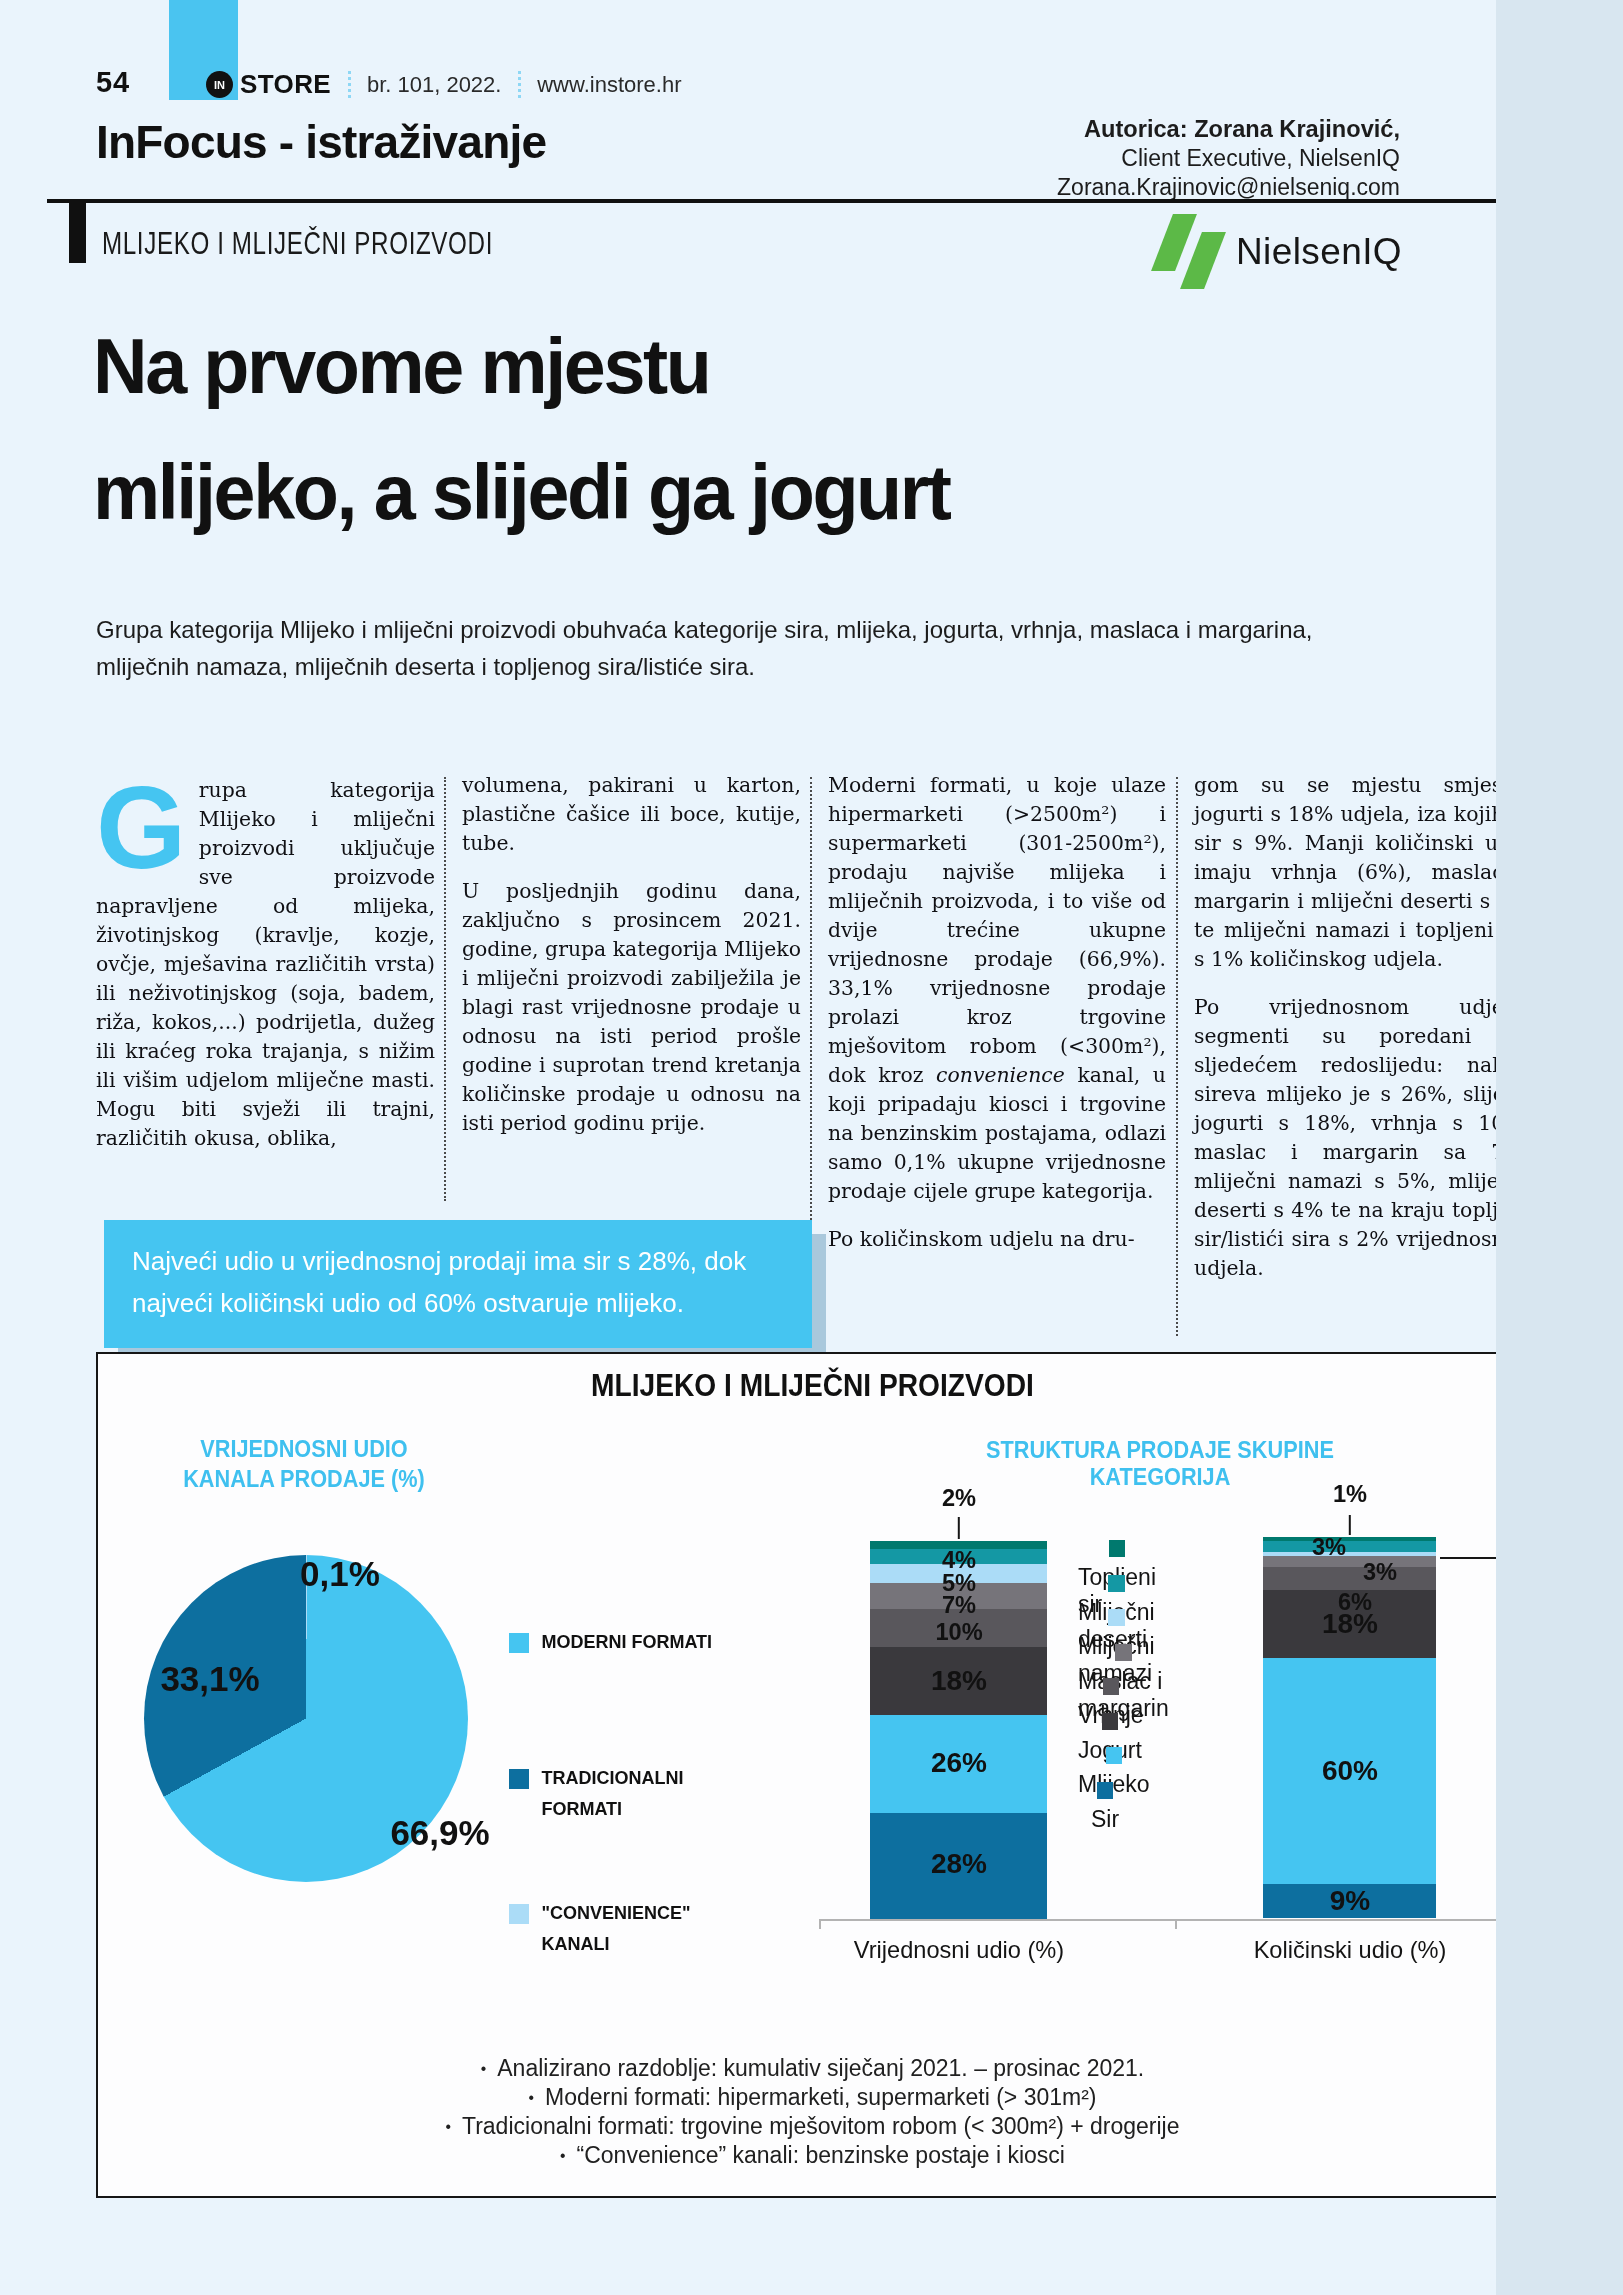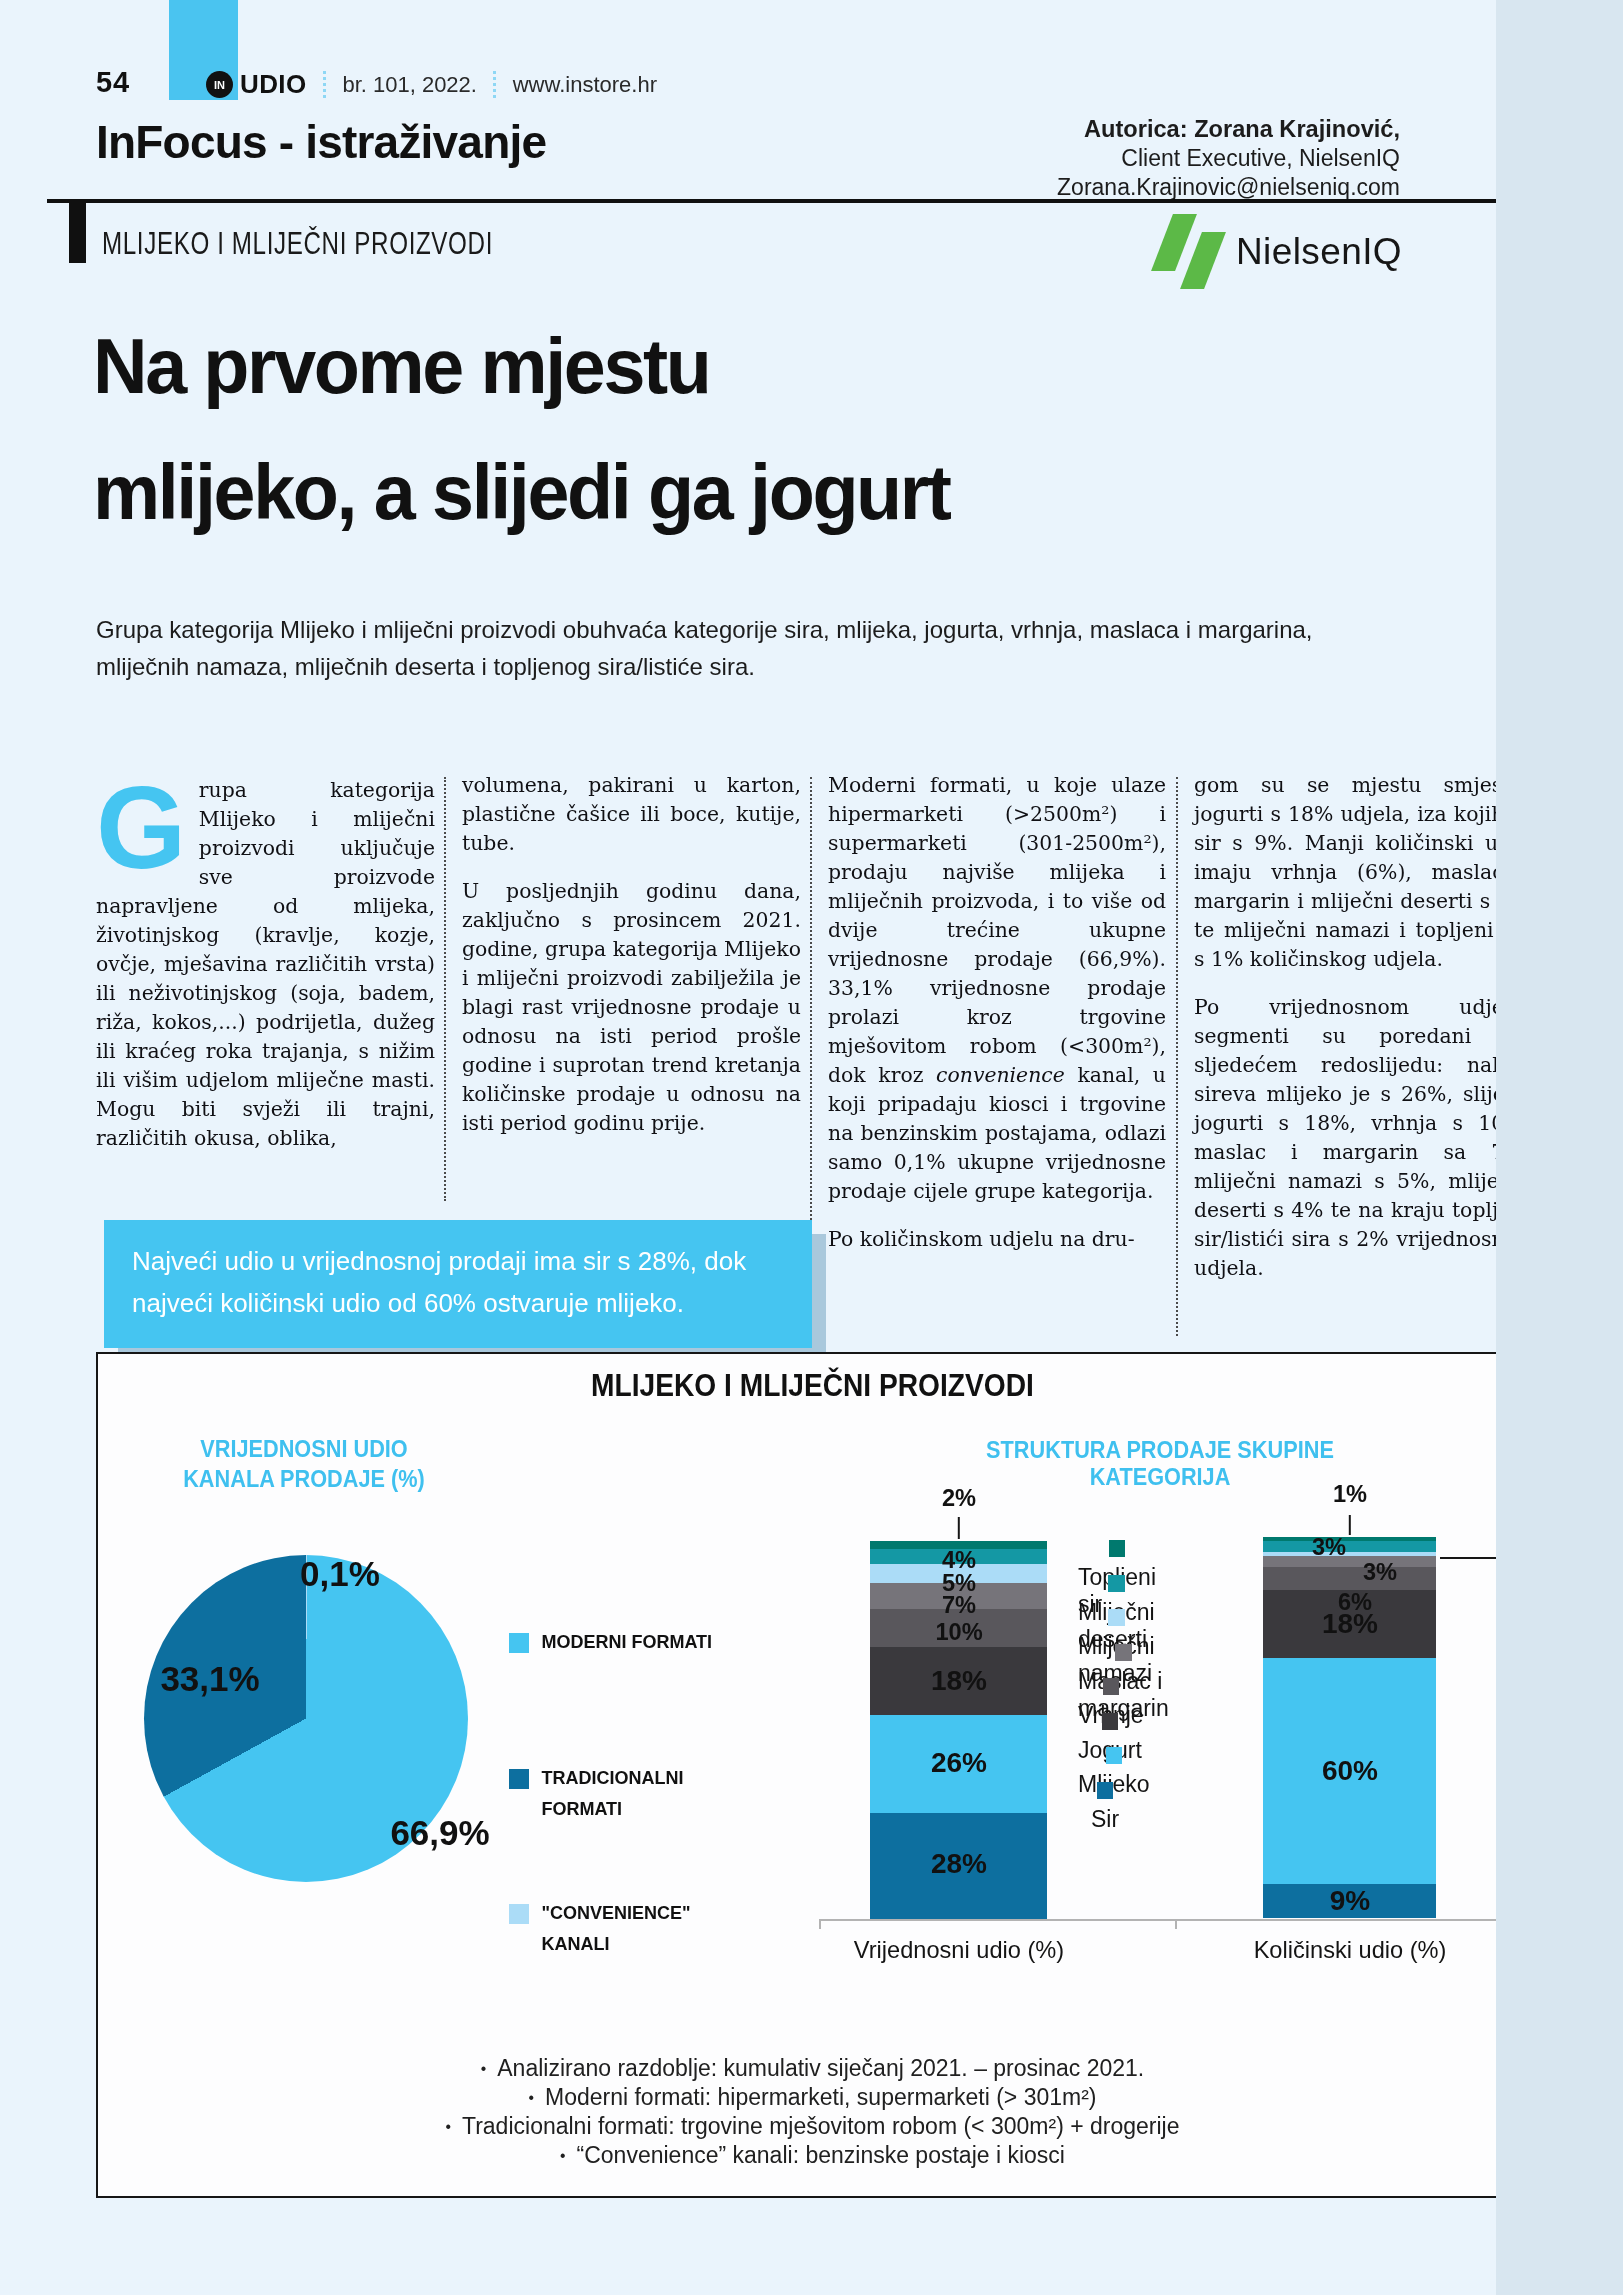--- a/index.html
+++ b/index.html
@@ -84,21 +84,21 @@
 </style>
 </head>
 <body>
 
 <div class="page">
 
   <div class="abs pagenum">54</div>
   <div class="abs cyanblock"></div>
   <div class="abs instore">
     <span class="in-circle">IN</span>
-    <span class="store-word">UDIO</span>
+    <span class="store-word">STORE</span>
     <span class="hdr-dot"></span>
     <span class="hdr-meta">br. 101, 2022.</span>
     <span class="hdr-dot"></span>
     <span class="hdr-meta">www.instore.hr</span>
   </div>
   <div class="abs infocus">InFocus - istraživanje</div>
   <div class="abs author">
     <div class="b">Autorica: Zorana Krajinović,</div>
     <div>Client Executive, NielsenIQ</div>
     <div>Zorana.Krajinovic@nielseniq.com</div>

